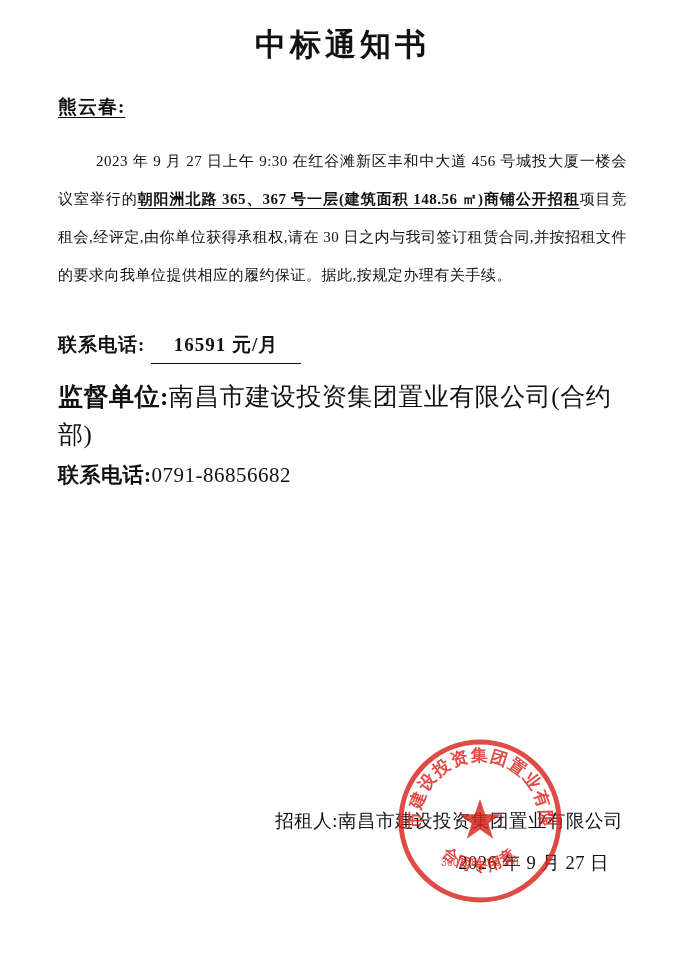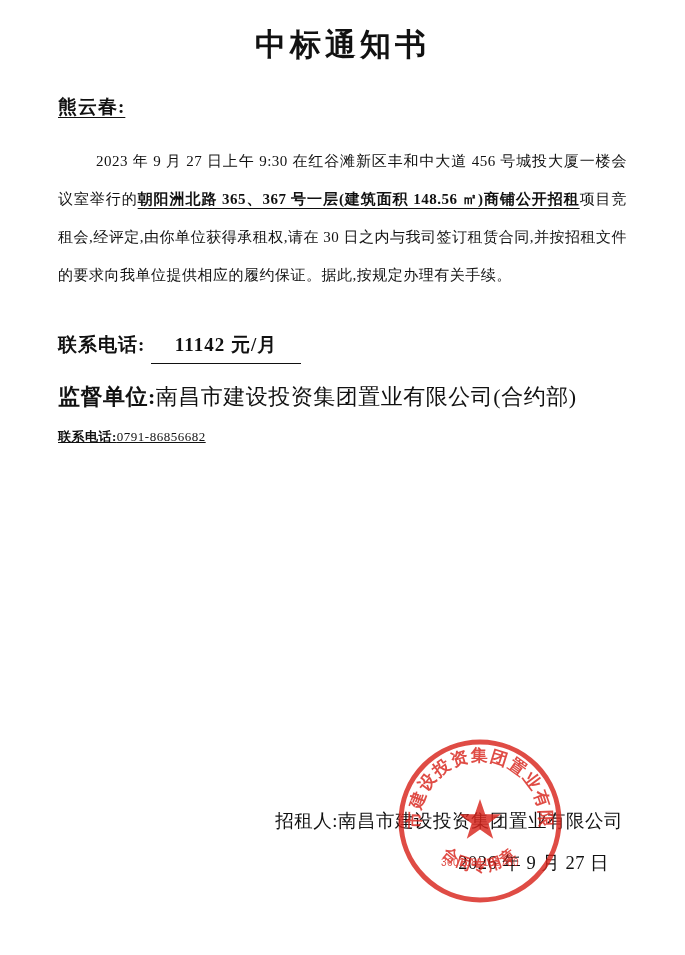--- a/index.html
+++ b/index.html
@@ -73,33 +73,32 @@
   }
   .notice-block {
     margin-top: 42px;
     font-size: 18.5px;
     line-height: 38px;
     text-align: justify;
     letter-spacing: 0.5px;
   }
   .supervisor {
     margin-top: 14px;
-    font-size: 22px;
+    font-size: 25px;
     line-height: 38px;
     letter-spacing: 0.5px;
   }
   .supervisor .lbl {
     font-weight: bold;
   }
   .phone {
     margin-top: 2px;
-    font-size: 13px;
+    font-size: 21px;
     line-height: 38px;
     letter-spacing: 0.5px;
-    text-decoration: underline;
   }
   .phone .lbl {
     font-weight: bold;
   }
   .signature {
     position: absolute;
     right: 62px;
     bottom: 95px;
     text-align: right;
     font-size: 18.5px;
@@ -134,21 +133,21 @@
   <div>
     <span class="recipient">熊云春:</span>
   </div>
 
   <div class="body-block">
     <span class="indent"></span><span>2023 年 9 月 27 日上午 9:30 在红谷滩新区丰和中大道 456 号城投大厦一楼会议室举行的</span><span class="u">朝阳洲北路 365、367 号一层(建筑面积 148.56 ㎡)商铺公开招租</span><span>项目竞租会,经评定,由你单位获得承租权,请在 30 日之内与我司签订租赁合同,并按招租文件的要求向我单位提供相应的履约保证。据此,按规定办理有关手续。</span>
   </div>
 
   <div class="result-row">
     <span>联系电话:</span>
-    <span class="result-value">11142 元/月</span>
+    <span class="result-value">16591 元/月</span>
   </div>
 
 
   <div class="supervisor">
     <span class="lbl">监督单位:</span><span>南昌市建设投资集团置业有限公司(合约部)</span>
   </div>
 
   <div class="phone">
     <span class="lbl">联系电话:</span><span>0791-86856682</span>
   </div>

